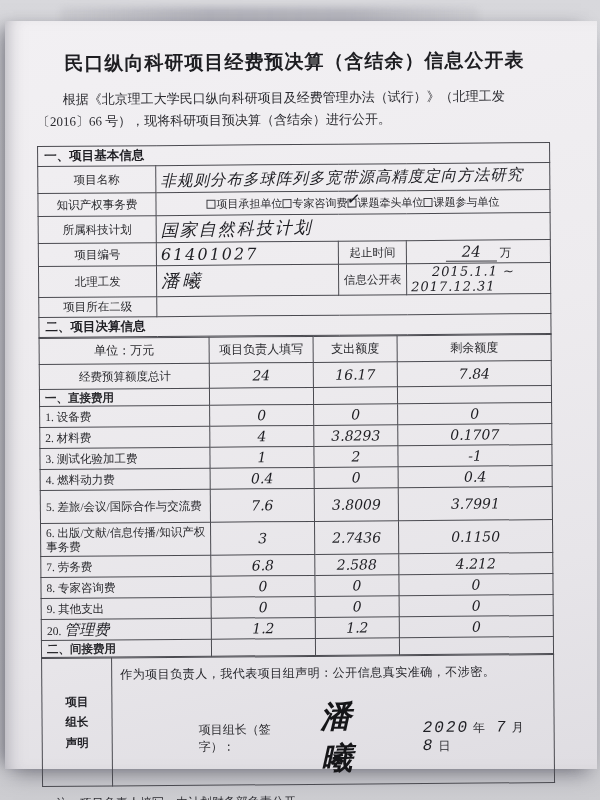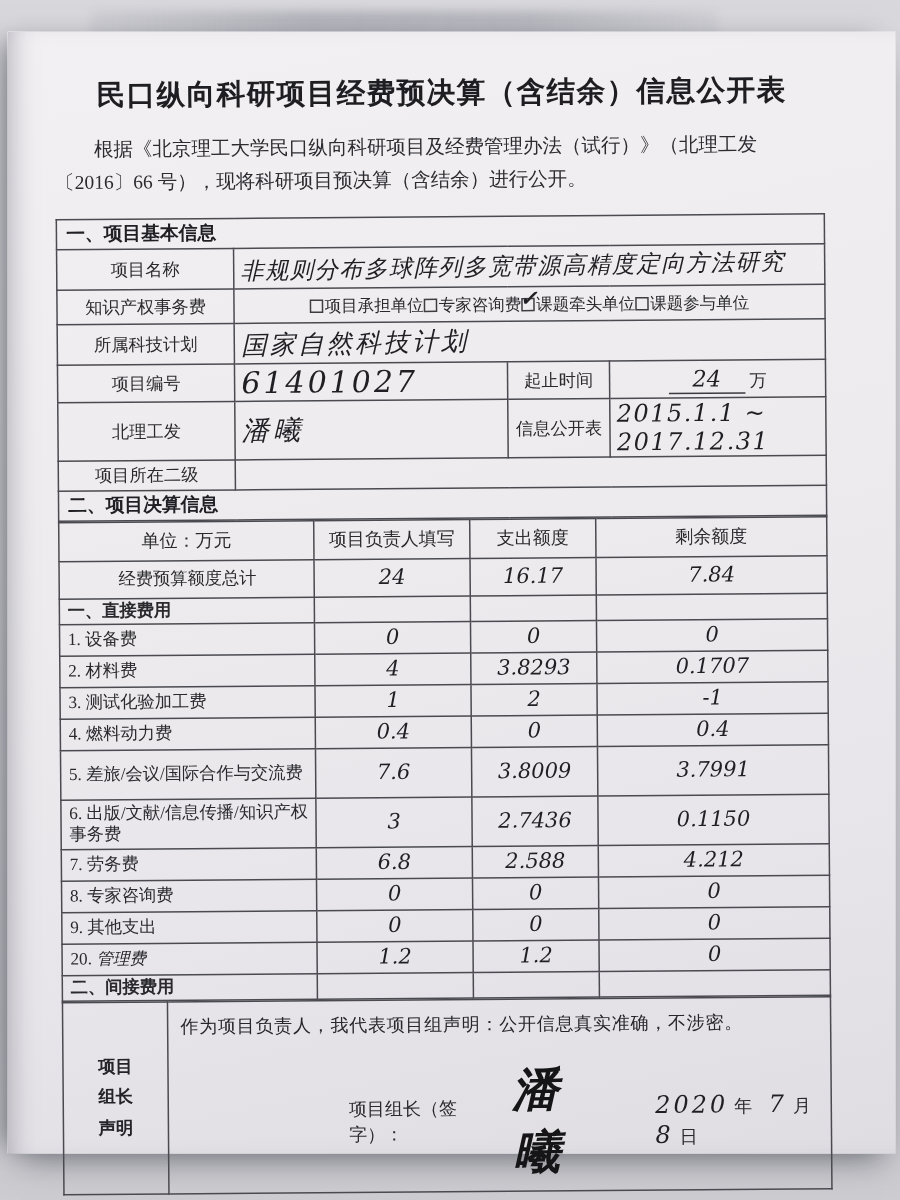--- a/index.html
+++ b/index.html
@@ -49,50 +49,50 @@
   
   .opts { white-space: nowrap; text-align: center; font-size: 11px; padding: 0 2px; }
   .opt { display: inline-block; margin: 0; }
   .box { display: inline-block; width: 9px; height: 9px; border: 1px solid #3d3d42; position: relative; top: 1px; margin-right: 1px; background: transparent; }
   .tick { position: absolute; left: -2px; top: -9px; font-size: 14px; color: #1a1a1e; font-weight: bold; }
 
   
   .hw { font-family: "DejaVu Serif", serif; font-style: italic; color: #1f1f24; }
   .hw-name { font-size: 15.5px; letter-spacing: 1px; display: inline-block; transform: rotate(-0.6deg); }
   .hw-prog { font-size: 17px; letter-spacing: 2px; display: inline-block; transform: rotate(-0.8deg); }
-  .hw-no { font-size: 20px; letter-spacing: 2px; }
+  .hw-no { font-size: 16px; letter-spacing: 2px; }
   .hw-leader { font-size: 18px; letter-spacing: 3px; }
   .hw-funds { font-size: 15px; padding: 0 16px; border-bottom: 1px solid #3a3a40; }
-  .hw-period { font-size: 16px; letter-spacing: 1px; }
+  .hw-period { font-size: 13px; letter-spacing: 1px; margin-left: 21px; }
   .hw-num { font-size: 14px; }
-  .hw-cat { font-size: 11px; margin-left: 3px; text-align: right; }
+  .hw-cat { font-size: 15px; margin-left: 3px; text-align: right; }
   .hw-date { font-size: 16px; }
 
   
   .t-set td { text-align: center; }
   .t-set .lbl { text-align: left; }
   .t-set tr.head td { height: 26px; font-size: 12px; }
   .t-set tr.total td { height: 25px; }
   .t-set tr.total .lbl { text-align: center; }
   .t-set tr.section td { height: 17px; }
   .t-set tr.section .lbl { font-weight: bold; font-size: 11.5px; }
   .t-set tr.item td { height: 21px; }
   .t-set tr.tall td { height: 33px; }
   .t-set .lbl { padding-left: 5px; line-height: 1.25; }
 
   
   .t-decl { margin-top: 0; }
   .t-decl .side { text-align: center; font-size: 11.5px; line-height: 1.8; font-weight: bold; color: #232328; }
   .t-decl .body-cell { vertical-align: top; padding: 8px 6px 4px 8px; }
   .decl-statement { font-size: 12px; letter-spacing: .5px; color: #26262b; }
   .sign-line { margin-top: 14px; display: flex; align-items: center; font-size: 12px; }
-  .sign-label { margin-left: 112px; }
+  .sign-label { margin-left: 78px; }
   .hw-sign { font-size: 31px; font-weight: bold; font-style: italic; letter-spacing: 2px; margin-left: 26px; color: #151518; transform: rotate(-1deg); }
   .sign-date { margin-left: 40px; letter-spacing: 2px; }
-  .sign-date .hw-date { margin: 0 4px; }
+  .sign-date .hw-date { margin: 0 4px; font-family: Liberation Mono, monospace; }
 
   .footnote { margin: 9px 0 0 16px; font-size: 11.5px; color: #2b2b30; letter-spacing: .5px; }
 </style>
 </head>
 <body>
 
 <div class="photo">
   <div class="ghost"></div>
 
   <div class="sheet">

